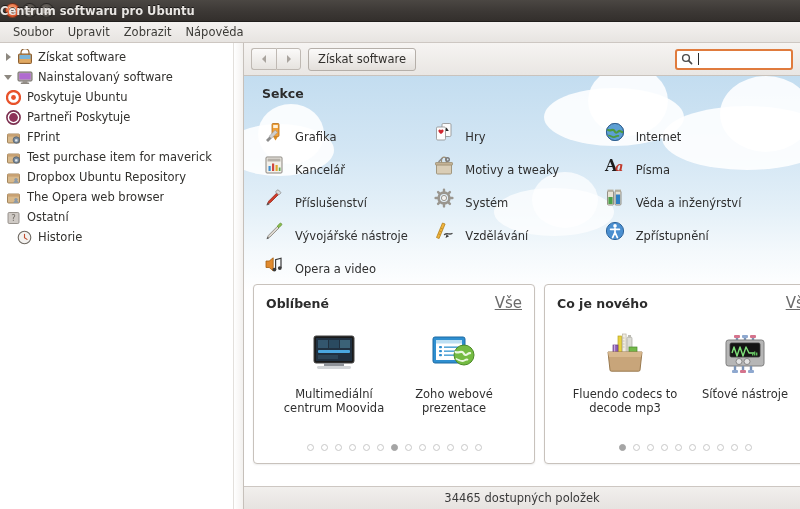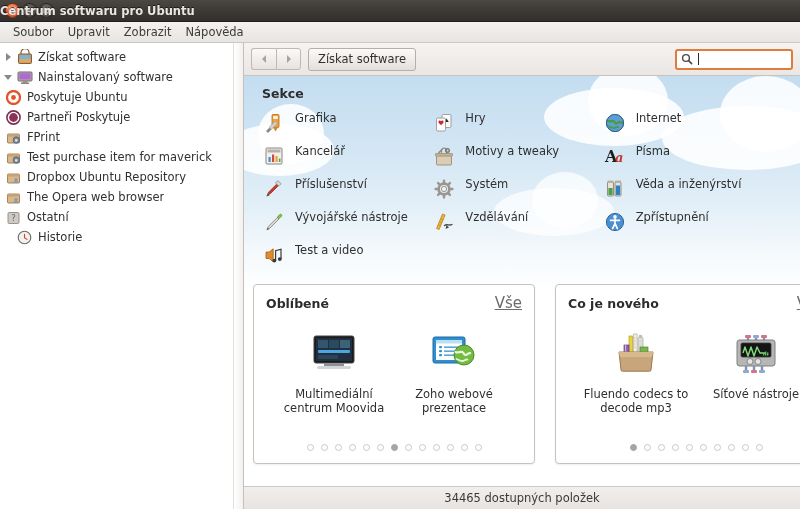--- a/index.html
+++ b/index.html
@@ -140,28 +140,28 @@
     position: absolute; left: 0; top: 0; right: 0; height: 215px;
     background: linear-gradient(to bottom, #c3ddf0 0%, #d3e6f4 35%, #e4f0f8 62%, #f4f9fc 82%, #ffffff 100%);
   }
   .cloud { position: absolute; background: rgba(255,255,255,.88); border-radius: 50%; }
   .cloudgrp { position: absolute; }
 
   .secwrap { position: relative; padding: 10px 27px 0 18px; }
   .sectitle { font-size: 12.5px; font-weight: bold; color: #2c2c2c; margin-bottom: 10px; }
   .grid { display: grid; grid-template-columns: 1fr 1fr 1fr; row-gap: 0px; }
   .cat {
-    display: flex; align-items: flex-start; height: 33px;
+    display: flex; align-items: flex-end; height: 33px;
     font-size: 11.5px; color: #2f2f2f; cursor: default;
   }
   .cat .ci { width: 24px; flex: 0 0 24px; height: 24px; margin-right: 9px; display: flex; align-items: center; justify-content: center; }
   .cat .ci svg { display: block; }
 
   
-  .panels { position: relative; display: flex; gap: 20px; padding: 8px 9px 0 9px; }
+  .panels { position: relative; display: flex; gap: 9px; padding: 8px 9px 0 9px; }
   .panel {
     flex: 1 1 0; height: 180px;
     background: #fff;
     border: 1px solid #c8c2bc; border-radius: 4px;
     box-shadow: 0 1px 2px rgba(0,0,0,.07);
     padding: 9px 12px 0 12px;
     display: flex; flex-direction: column;
     position: relative;
   }
   .phead { display: flex; align-items: baseline; }
@@ -551,21 +551,21 @@
 
             <div class="cat">
               <div class="ci">
                 <svg width="22" height="22" viewBox="0 0 22 22">
                   <path d="M3 8h3.2l4-3.2v13L6.2 14.5H3z" fill="#e08a2e" stroke="#a35f13" stroke-width=".8"></path>
                   <path d="M12.6 16.5V6.6l5.4-1.4v9.9" fill="none" stroke="#3a3a3a" stroke-width="1.2"></path>
                   <circle cx="11.4" cy="16.6" r="1.9" fill="#3a3a3a"></circle>
                   <circle cx="16.8" cy="15.1" r="1.9" fill="#3a3a3a"></circle>
                 </svg>
               </div>
-              <span>Test a video</span>
+              <span>Opera a video</span>
             </div>
 
           </div>
         </div>
 
         <div class="panels">
 
           <div class="panel">
             <div class="phead">
               <div class="ptitle">Oblíbené</div>

